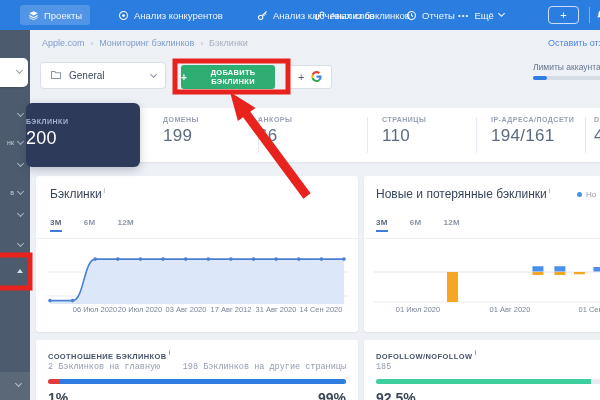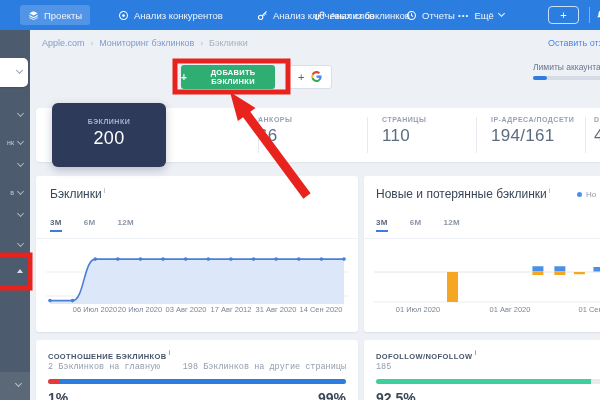--- a/index.html
+++ b/index.html
@@ -50,22 +50,22 @@
     color:#55617a;font-size:7.5px;font-weight:bold;letter-spacing:.2px;display:flex;align-items:center;gap:6px;padding:0 9px;z-index:1;}
   .btn-gsc .plus{font-size:11px;font-weight:normal;color:#55617a;}
   .limits{position:absolute;left:533px;top:62px;width:80px;font-size:8.5px;color:#68788f;z-index:1;}
   .limits-track{position:absolute;left:533px;top:76px;width:80px;height:4px;background:#d5dce6;border-radius:2px;z-index:1;}
   .limits-fill{height:4px;background:#2f7de1;border-radius:2px;width:18%;}
 
   
   .stats-bar{position:absolute;left:36px;top:108px;width:584px;height:54px;background:#fff;border-radius:4px;
     box-shadow:0 1px 2px rgba(40,50,70,.07);z-index:1;}
   .stat-divider{position:absolute;top:117px;width:1px;height:36px;background:#e6eaf0;z-index:2;}
-  .stat-dark{position:absolute;left:52px;top:103px;width:114px;height:64px;background:#2e3a5a;border-radius:6px;
-    box-shadow:0 3px 8px rgba(30,40,70,.25);z-index:2;text-align:center;}
+  .stat-dark{position:absolute;left:26px;top:103px;width:114px;height:64px;background:#2e3a5a;border-radius:6px;
+    box-shadow:0 3px 8px rgba(30,40,70,.25);z-index:2;}
   .stat-dark .stat-label{color:#a9b3cf;margin-top:15px;}
   .stat-dark .stat-value{color:#fff;margin-top:3px;}
   .stat-col{position:absolute;top:116px;z-index:2;}
   .stat-label{font-size:7px;font-weight:bold;letter-spacing:.5px;color:#98a2b3;}
   .stat-value{font-size:17px;color:#5d6b80;margin-top:3px;letter-spacing:.3px;}
 
   
   .card{position:absolute;background:#fff;border-radius:3px;box-shadow:0 1px 2px rgba(40,50,70,.07);z-index:1;}
   .card-title{position:absolute;left:14px;top:11px;font-size:12px;color:#39465a;}
   .sup-i{font-size:7px;color:#9aa5b5;vertical-align:super;margin-left:2px;}
@@ -199,20 +199,27 @@
 
   <div class="breadcrumb">
     <span class="bc-link">Apple.com</span>
     <span class="bc-sep">›</span>
     <span class="bc-link">Мониторинг бэклинков</span>
     <span class="bc-sep">›</span>
     <span class="bc-current">Бэклинки</span>
   </div>
   <a class="feedback">Оставить отз</a>
 
+  <div class="folder-select">
+    <span><svg width="12" height="11" viewBox="0 0 12 11">
+          <path d="M1.5 2.5h3.2l1 1.2h4.8v5.8h-9z" fill="none" stroke="#8c97aa" stroke-width="1.1"></path>
+        </svg></span>
+    <span>General</span>
+    <span class="chev"></span>
+  </div>
   <button class="btn-green">
     <span class="plus">+</span>
     <span>ДОБАВИТЬ БЭКЛИНКИ</span>
   </button>
   <button class="btn-gsc">
     <span class="plus">+</span>
     <span><svg width="11" height="11" viewBox="0 0 24 24">
           <path fill="#4285F4" d="M23 12.3c0-.8-.1-1.6-.2-2.3H12v4.5h6.2c-.3 1.4-1.1 2.6-2.3 3.4v2.8h3.7c2.2-2 3.4-5 3.4-8.4z"></path>
           <path fill="#34A853" d="M12 24c3.1 0 5.7-1 7.6-2.8l-3.7-2.8c-1 .7-2.4 1.1-3.9 1.1-3 0-5.5-2-6.4-4.7H1.8v2.9C3.7 21.4 7.6 24 12 24z"></path>
           <path fill="#FBBC05" d="M5.6 14.8c-.2-.7-.4-1.4-.4-2.2s.1-1.5.4-2.2V7.5H1.8C1 9.1.6 10.5.6 12s.4 2.9 1.2 4.5l3.8-2.9z"></path>
@@ -226,20 +233,24 @@
 
   <div class="stats-bar"></div>
   <div class="stat-divider" style="left:258px"></div>
   <div class="stat-divider" style="left:367px"></div>
   <div class="stat-divider" style="left:476px"></div>
   <div class="stat-divider" style="left:585px"></div>
 
   <div class="stat-dark">
     <div class="stat-label">БЭКЛИНКИ</div>
     <div class="stat-value" style="font-size:18px">200</div>
+  </div>
+  <div class="stat-col" style="left:163px">
+    <div class="stat-label">ДОМЕНЫ</div>
+    <div class="stat-value">199</div>
   </div>
   <div class="stat-col" style="left:258px">
     <div class="stat-label">АНКОРЫ</div>
     <div class="stat-value">66</div>
   </div>
   <div class="stat-col" style="left:382px">
     <div class="stat-label">СТРАНИЦЫ</div>
     <div class="stat-value">110</div>
   </div>
   <div class="stat-col" style="left:491px">

